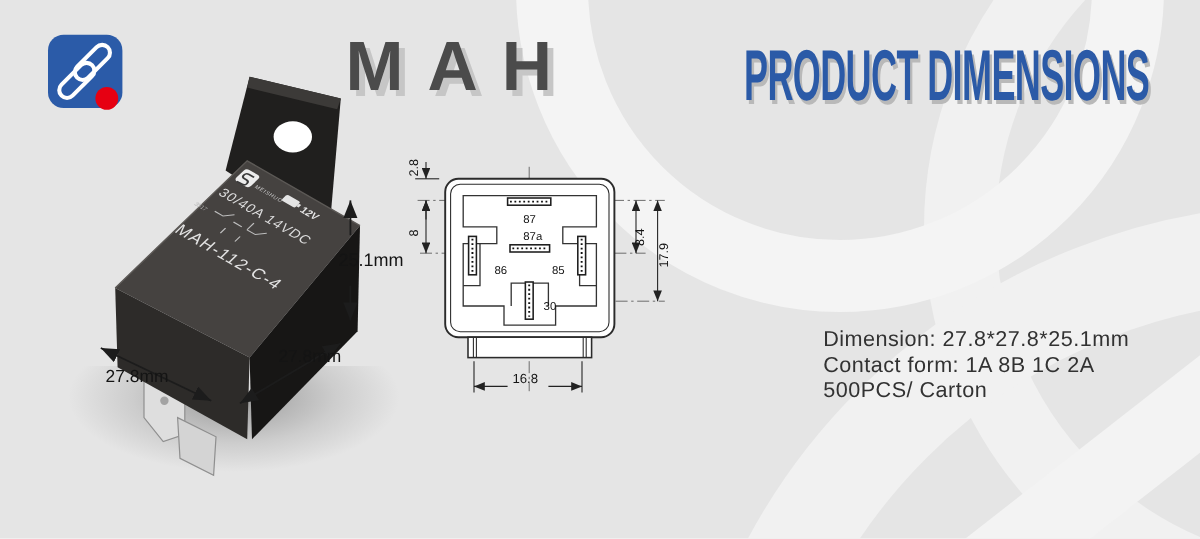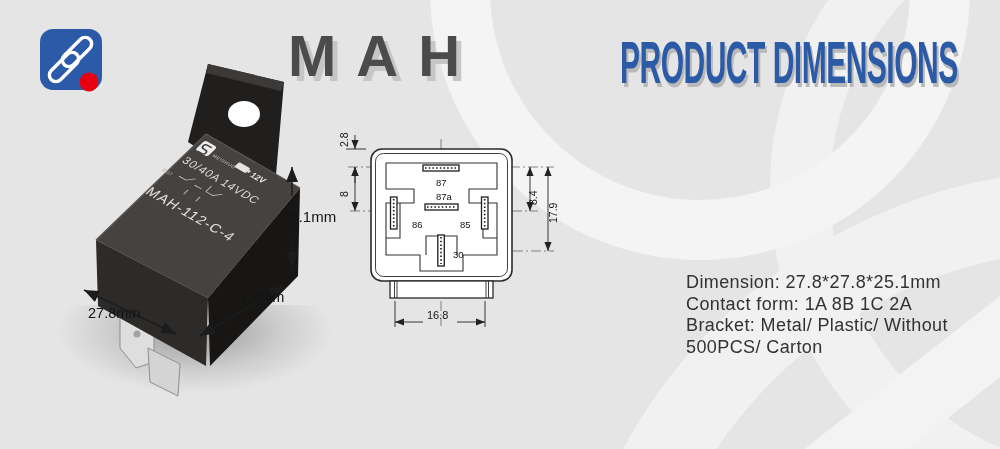--- a/index.html
+++ b/index.html
@@ -178,17 +178,16 @@
     <text transform="translate(18,92) rotate(-90)" font-size="10.5" fill="#151515">8</text>
     <text transform="translate(207,100) rotate(-90)" font-size="10.5" fill="#151515">8.4</text>
     <text transform="translate(227,118) rotate(-90)" font-size="10.5" fill="#151515">17.9</text>
     <text x="97" y="214" font-size="11" fill="#151515">16.8</text>
   </svg>
 
 
   <div class="layer specs">
     <div class="spec-line">Dimension: 27.8*27.8*25.1mm</div>
     <div class="spec-line">Contact form: 1A 8B 1C 2A</div>
-    <div class="spec-line">Bracket: Metal/ Plastic/ Without</div>
     <div class="spec-line">500PCS/ Carton</div>
   </div>
 
 </div>
 
 </body></html>

